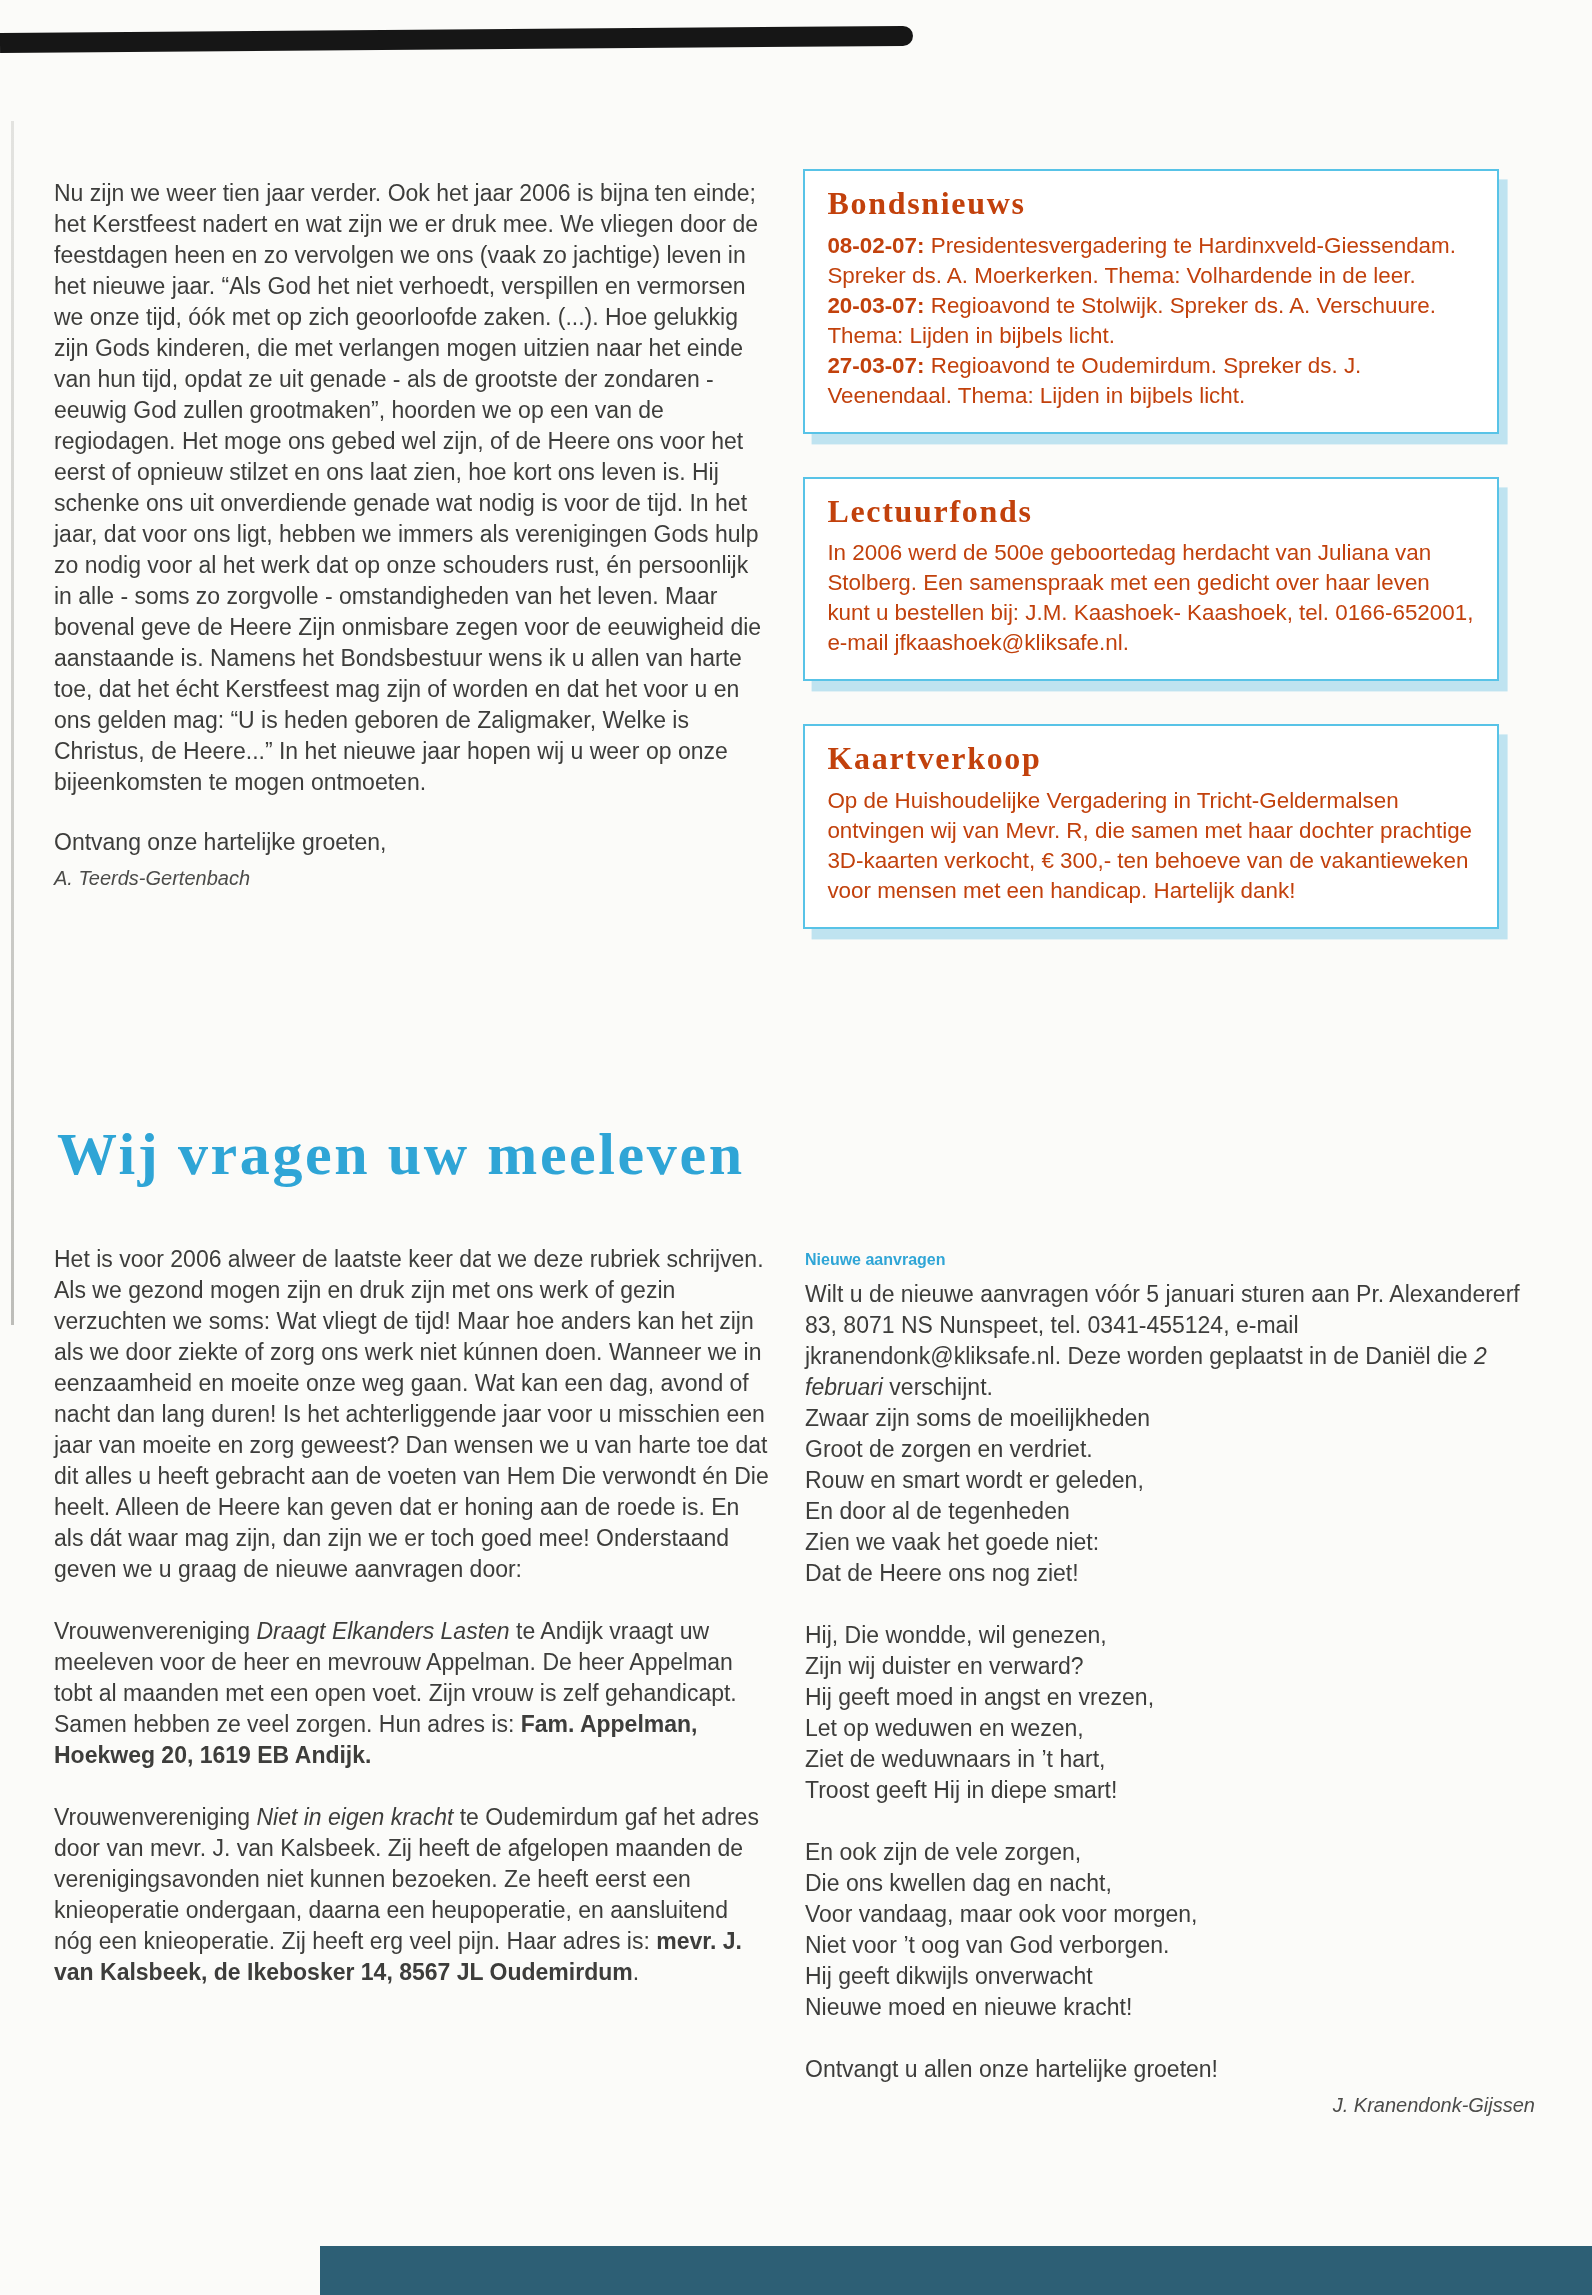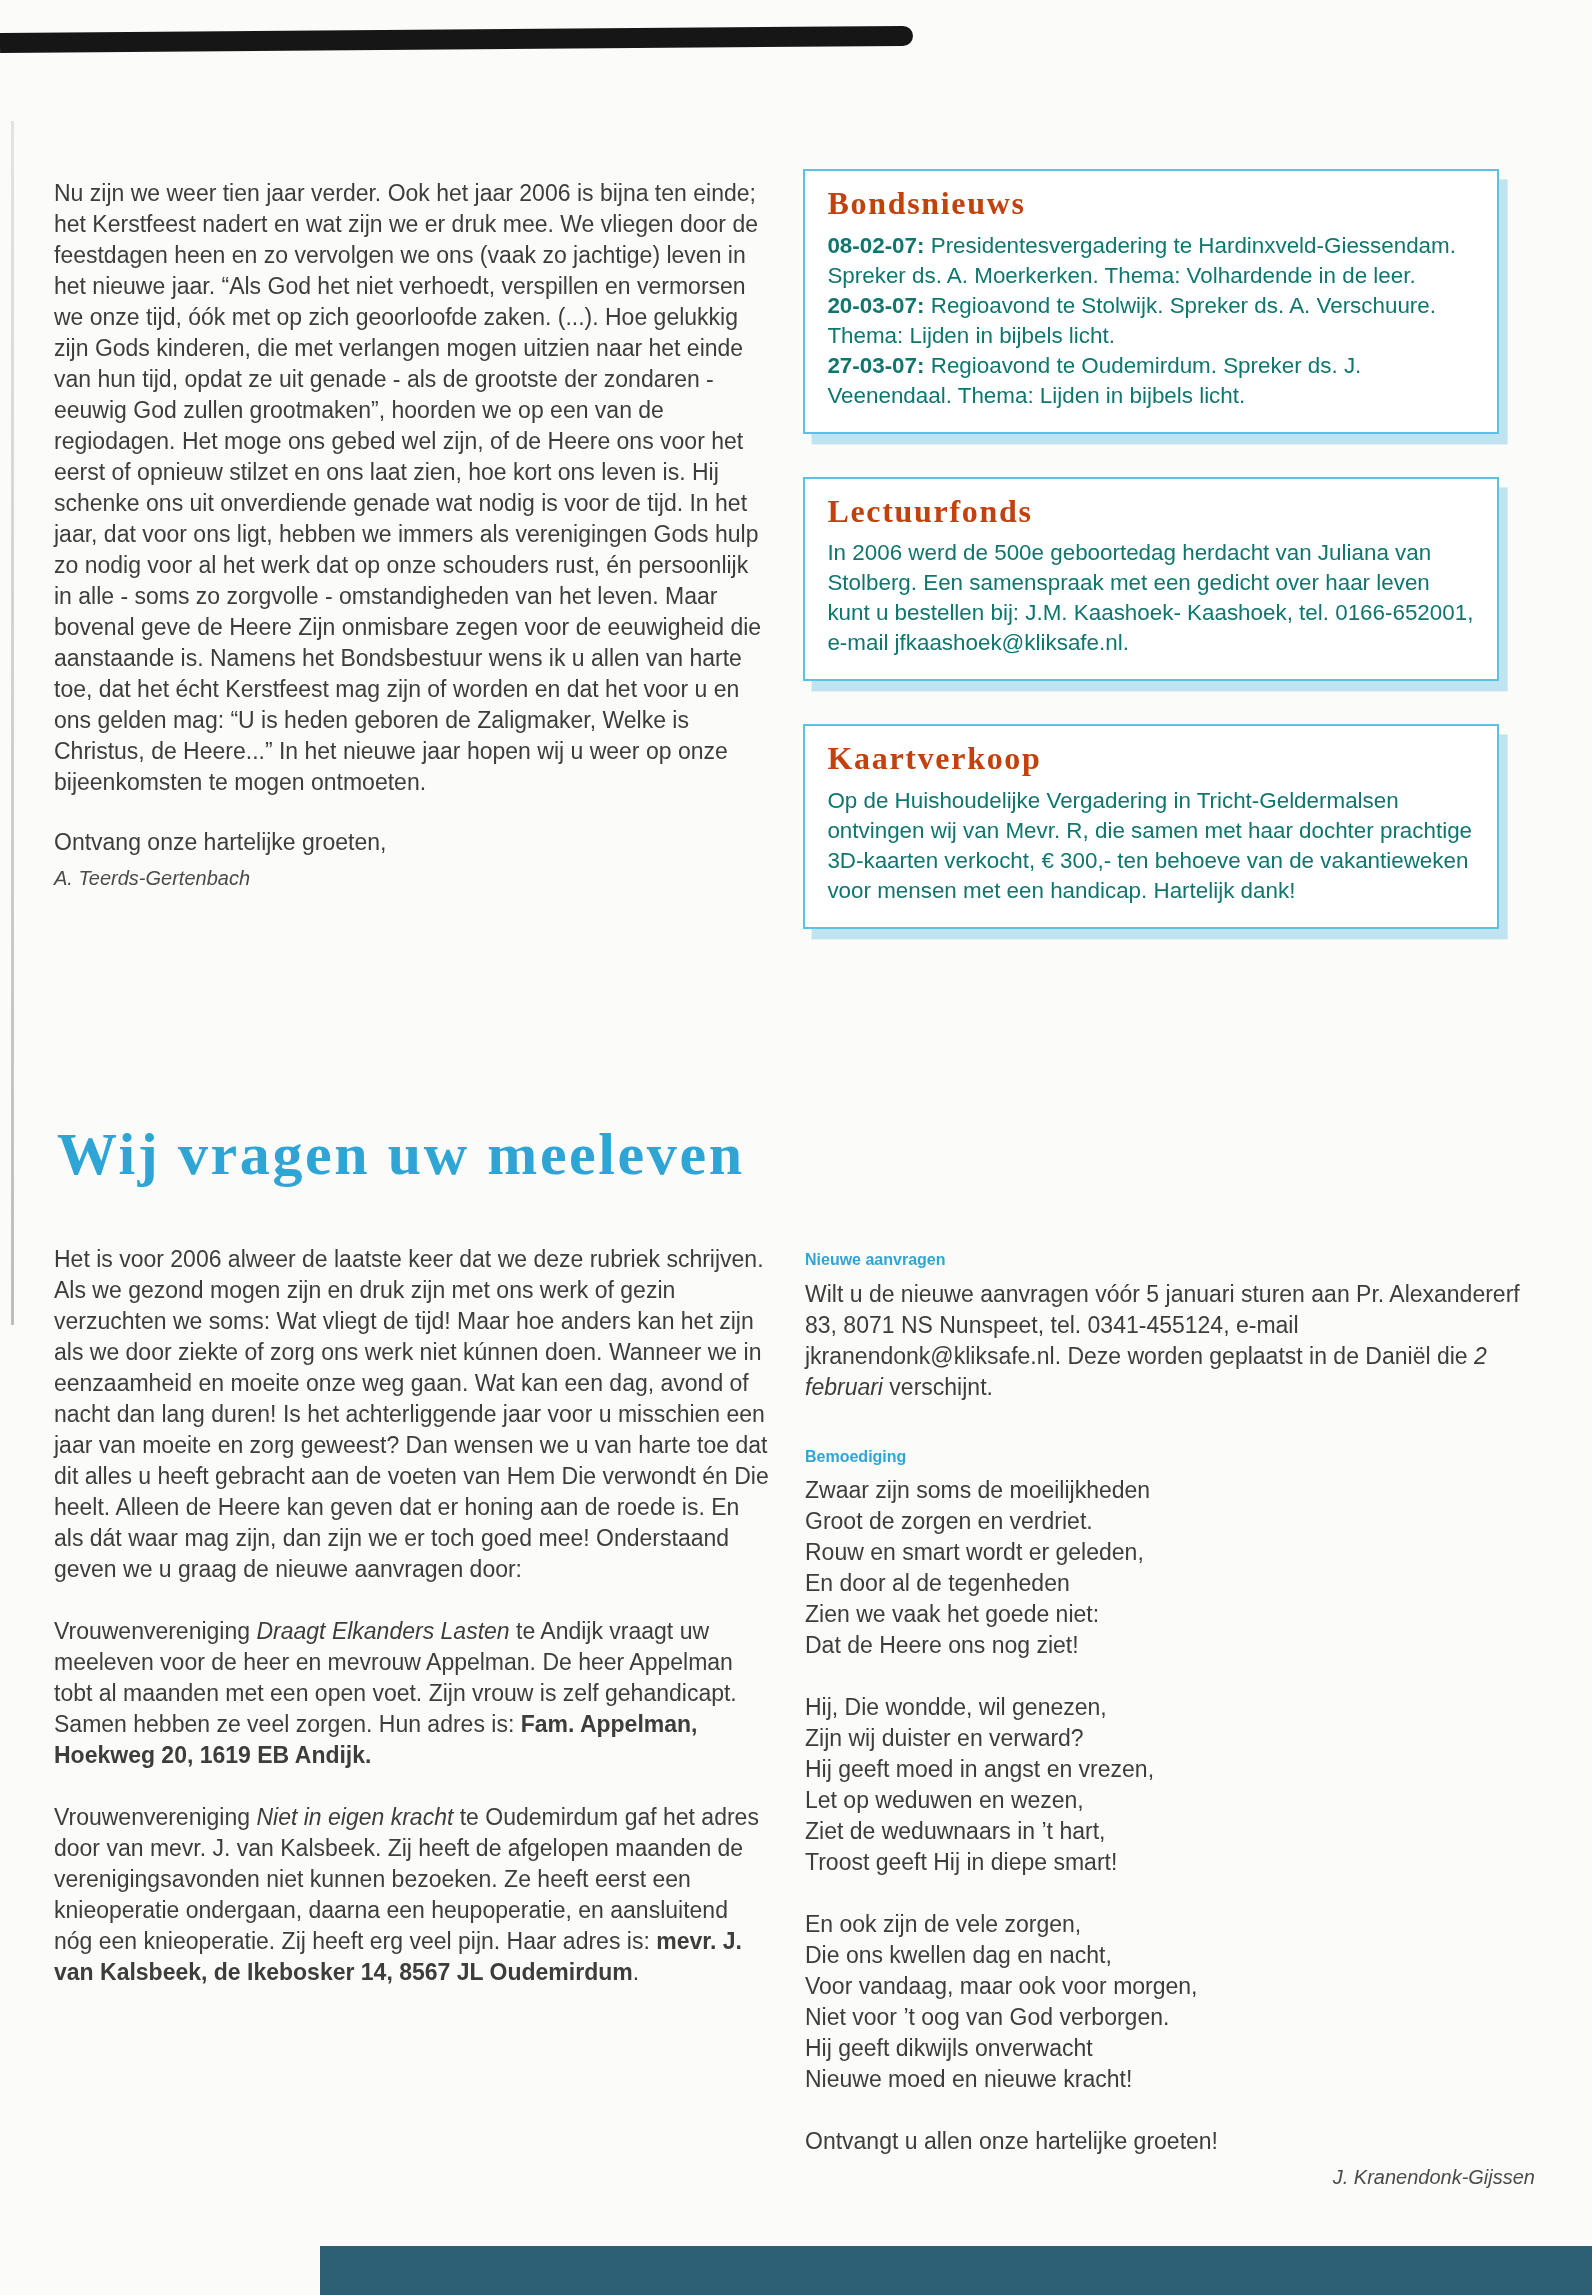--- a/index.html
+++ b/index.html
@@ -70,21 +70,21 @@
     font-family: "Liberation Serif", serif;
     font-weight: bold;
     color: #c2410c;
     font-size: 32px;
     letter-spacing: 1.7px;
     margin-bottom: 8.6px;
   }
   .box-item, .box-body {
     font-size: 22.4px;
     line-height: 30px;
-    color: #0f766e;
+    color: #c2410c;
   }
   .date { font-weight: bold; }
 
   
   .section-heading {
     position: absolute;
     left: 57px; top: 1120px;
     font-family: "Liberation Serif", serif;
     font-weight: bold;
     color: #2fa5d6;
@@ -168,21 +168,20 @@
   <section class="col-left">
     <p>Het is voor 2006 alweer de laatste keer dat we deze rubriek schrijven. Als we gezond mogen zijn en druk zijn met ons werk of gezin verzuchten we soms: Wat vliegt de tijd! Maar hoe anders kan het zijn als we door ziekte of zorg ons werk niet kúnnen doen. Wanneer we in eenzaamheid en moeite onze weg gaan. Wat kan een dag, avond of nacht dan lang duren! Is het achterliggende jaar voor u misschien een jaar van moeite en zorg geweest? Dan wensen we u van harte toe dat dit alles u heeft gebracht aan de voeten van Hem Die verwondt én Die heelt. Alleen de Heere kan geven dat er honing aan de roede is. En als dát waar mag zijn, dan zijn we er toch goed mee! Onderstaand geven we u graag de nieuwe aanvragen door:</p>
     <p><span>Vrouwenvereniging </span><em>Draagt Elkanders Lasten</em><span> te Andijk vraagt uw meeleven voor de heer en mevrouw Appelman. De heer Appelman tobt al maanden met een open voet. Zijn vrouw is zelf gehandicapt. Samen hebben ze veel zorgen. Hun adres is: </span><strong>Fam. Appelman, Hoekweg 20, 1619 EB Andijk.</strong></p>
     <p><span>Vrouwenvereniging </span><em>Niet in eigen kracht</em><span> te Oudemirdum gaf het adres door van mevr. J. van Kalsbeek. Zij heeft de afgelopen maanden de verenigingsavonden niet kunnen bezoeken. Ze heeft eerst een knieoperatie ondergaan, daarna een heupoperatie, en aansluitend nóg een knieoperatie. Zij heeft erg veel pijn. Haar adres is: </span><strong>mevr. J. van Kalsbeek, de Ikebosker 14, 8567 JL Oudemirdum</strong><span>.</span></p>
   </section>
 
   <section class="col-right">
     <h3 class="sub-title">Nieuwe aanvragen</h3>
     <p><span>Wilt u de nieuwe aanvragen vóór 5 januari sturen aan Pr. Alexandererf 83, 8071 NS Nunspeet, tel. 0341-455124, e-mail jkranendonk@kliksafe.nl. Deze worden geplaatst in de Daniël die </span><em>2 februari</em><span> verschijnt.</span></p>
 
-    <h3 class="sub-title spaced">Bemoediging</h3>
     <p class="stanza">Zwaar zijn soms de moeilijkheden
 Groot de zorgen en verdriet.
 Rouw en smart wordt er geleden,
 En door al de tegenheden
 Zien we vaak het goede niet:
 Dat de Heere ons nog ziet!</p>
     <p class="stanza">Hij, Die wondde, wil genezen,
 Zijn wij duister en verward?
 Hij geeft moed in angst en vrezen,
 Let op weduwen en wezen,

